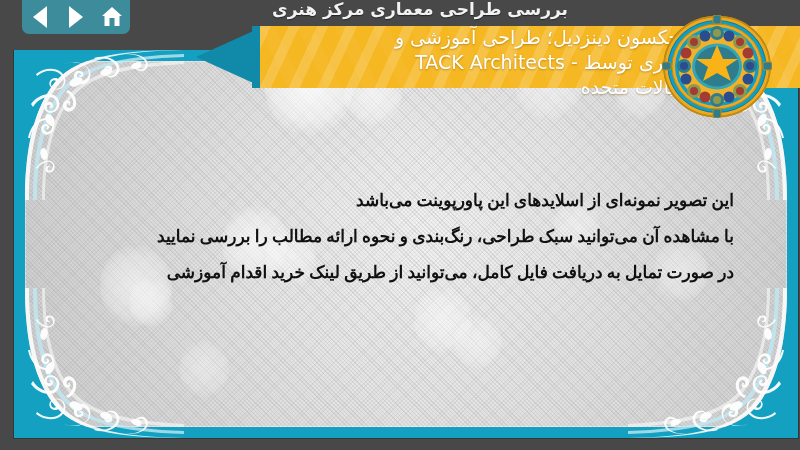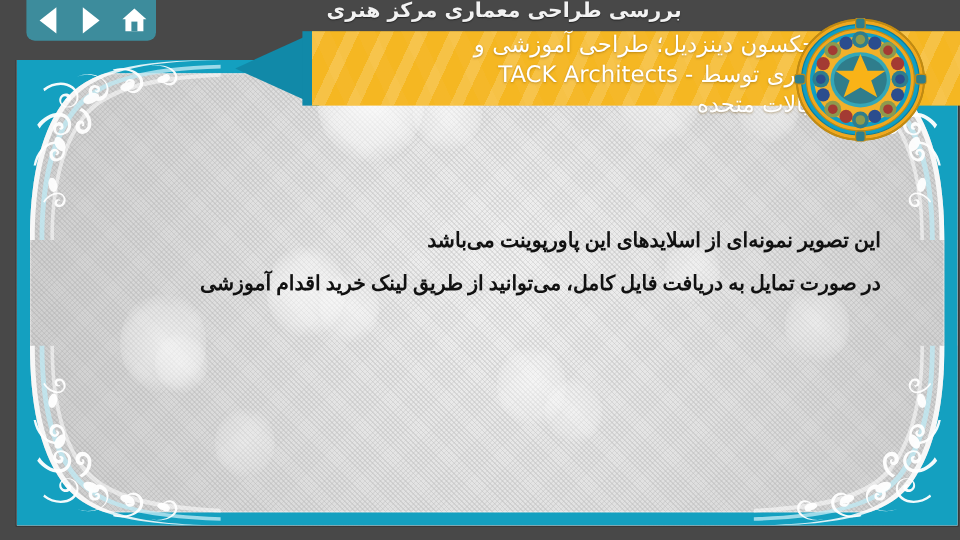--- a/index.html
+++ b/index.html
@@ -130,20 +130,21 @@
     <div class="bokeh" style="left:86px;top:195px;width:72px;height:82px;opacity:.65;"></div>
     <div class="bokeh" style="left:115px;top:228px;width:44px;height:50px;opacity:.5;"></div>
     <div class="bokeh" style="left:400px;top:238px;width:58px;height:66px;opacity:.6;"></div>
     <div class="bokeh" style="left:440px;top:265px;width:48px;height:54px;opacity:.5;"></div>
     <div class="bokeh" style="left:540px;top:150px;width:46px;height:52px;opacity:.5;"></div>
     <div class="bokeh" style="left:640px;top:190px;width:54px;height:62px;opacity:.5;"></div>
     <div class="bokeh" style="left:165px;top:290px;width:50px;height:58px;opacity:.45;"></div>
 
     <div id="body-text">
       <div>این تصویر نمونه‌ای از اسلایدهای این پاورپوینت می‌باشد</div>
+      <div>با مشاهده آن می‌توانید سبک طراحی، رنگ‌بندی و نحوه ارائه مطالب را بررسی نمایید</div>
       <div>در صورت تمایل به دریافت فایل کامل، می‌توانید از طریق لینک خرید اقدام آموزشی</div>
     </div>
 
     <div id="frame-border"></div>
     <div id="frame-inner"></div>
 
     <svg class="corner c-tl" viewBox="0 0 170 150" preserveAspectRatio="none">
       <path d="M0,0 H170 C100,0 58,8 38,36 C18,64 11,104 11,150 H0 Z" fill="#14a0c0"></path>
       <path d="M170,0 C104,1 62,10 42,38 C22,66 15,106 15,150 H11 C11,104 18,64 38,36 C58,8 100,0 170,0 Z" fill="#ffffff" opacity=".85"></path>
       <path d="M170,7 C108,9 68,18 49,44 C30,70 23,108 23,150 H19 C19,106 26,67 46,41 C66,15 107,6 170,4 Z" fill="#bfe9f3" opacity=".8"></path>

